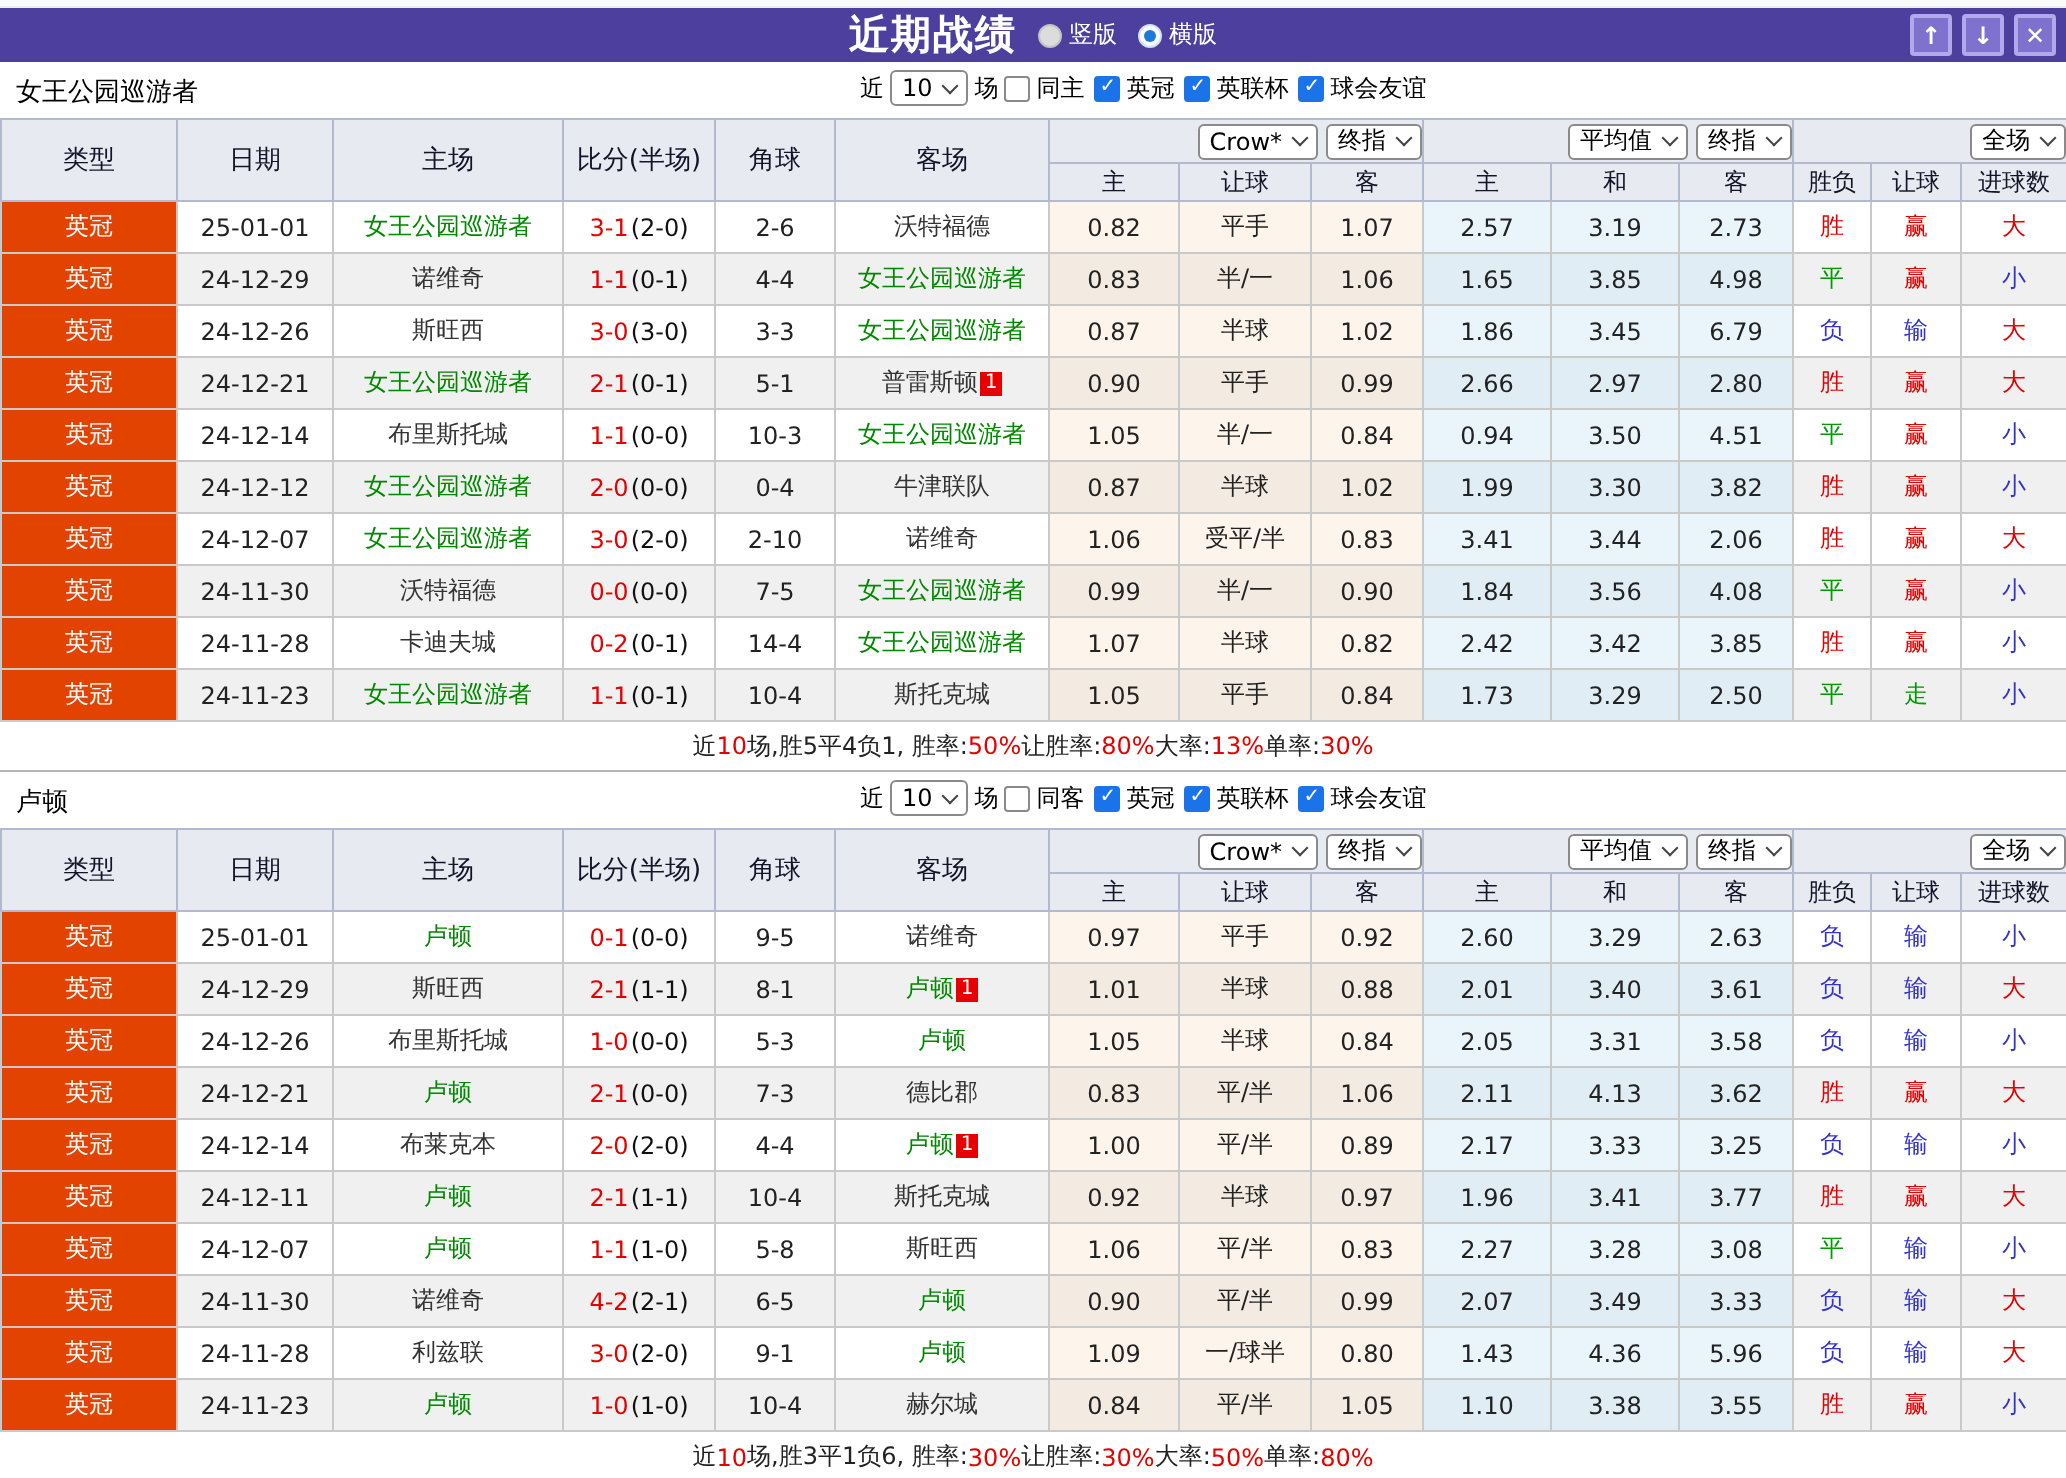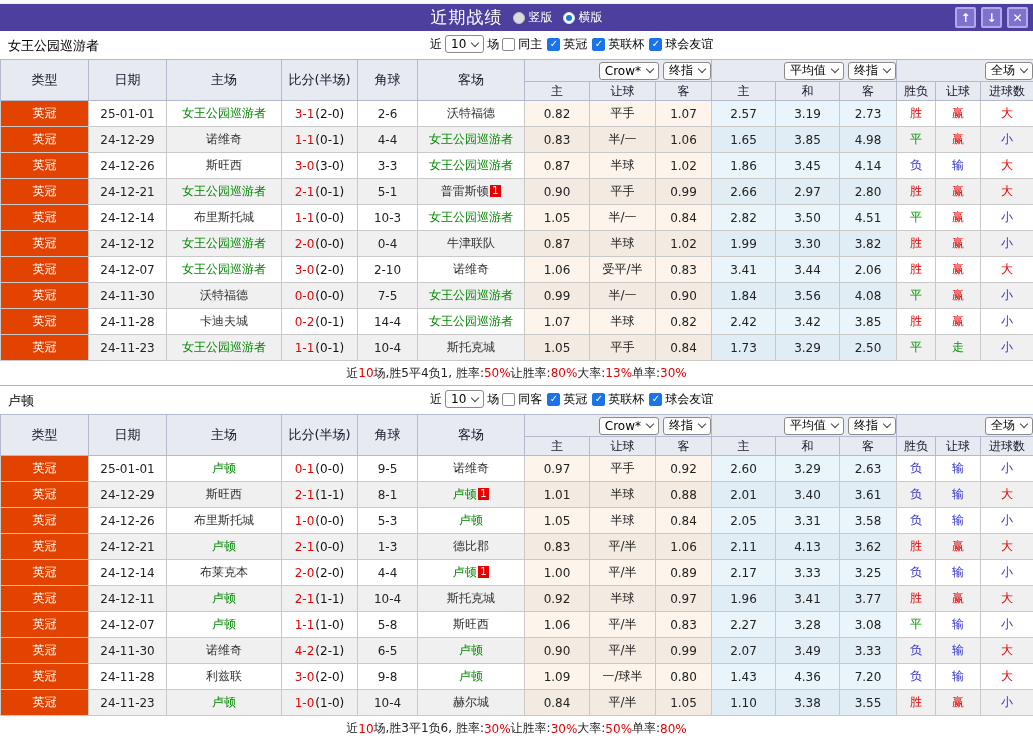--- a/index.html
+++ b/index.html
@@ -4,21 +4,21 @@
 <style>
   * { box-sizing: border-box; }
   html,body { margin:0; padding:0; background:#fff; }
   body { width:1033px; font-family:"DejaVu Sans", sans-serif; }
   .page { width:1033px; border-bottom:1px solid #b5b5b5; }
   .top-strip { height:4px; background:#fafafa; border-bottom:1px solid #eee; }
 
   
   .titlebar { height:27px; background:#4c3f9e; position:relative; display:flex; align-items:center; justify-content:center; }
   .title-group { display:flex; align-items:center; gap:10px; color:#fff; }
-  .main-title { font-weight:normal; font-size:17px; letter-spacing:1px; }
+  .main-title { font-weight:bold; font-size:20px; letter-spacing:1px; }
   .radio-option { display:inline-flex; align-items:center; gap:4px; font-size:12px; color:#fff; cursor:pointer; }
   .radio { width:12px; height:12px; border-radius:50%; }
   .radio.plain { background:#dcdcdc; border:1px solid #c2c2c2; }
   .radio.checked { background:#fff; border:1px solid #cfe3f8; display:inline-flex; align-items:center; justify-content:center; }
   .radio.checked::after { content:""; width:6px; height:6px; border-radius:50%; background:#1c79d9; }
   .win-btns { position:absolute; right:5px; top:3px; display:flex; gap:5px; }
   .win-btn { width:21px; height:21px; background:#7f72cf; border:2px solid #b2a8ea; border-radius:2px;
              color:#fff; font-size:12px; font-weight:bold; display:flex; align-items:center; justify-content:center; cursor:pointer; }
 
   
@@ -226,21 +226,21 @@
     <td class="c-plain">24-12-26</td>
     <td class="c-plain"><span class="team-label">斯旺西</span></td>
     <td class="c-plain"><span class="ft">3-0</span><span class="ht">(3-0)</span></td>
     <td class="c-plain">3-3</td>
     <td class="c-plain"><span class="team-label focus">女王公园巡游者</span></td>
     <td class="c-odds">0.87</td>
     <td class="c-odds">半球</td>
     <td class="c-odds">1.02</td>
     <td class="c-avg">1.86</td>
     <td class="c-avg">3.45</td>
-    <td class="c-avg">4.14</td>
+    <td class="c-avg">6.79</td>
     <td class="c-plain res-blue">负</td>
     <td class="c-plain res-blue">输</td>
     <td class="c-plain res-red">大</td>
   </tr>
           <tr>
     <td class="c-league">英冠</td>
     <td class="c-plain">24-12-21</td>
     <td class="c-plain"><span class="team-label focus">女王公园巡游者</span></td>
     <td class="c-plain"><span class="ft">2-1</span><span class="ht">(0-1)</span></td>
     <td class="c-plain">5-1</td>
@@ -258,21 +258,21 @@
           <tr>
     <td class="c-league">英冠</td>
     <td class="c-plain">24-12-14</td>
     <td class="c-plain"><span class="team-label">布里斯托城</span></td>
     <td class="c-plain"><span class="ft">1-1</span><span class="ht">(0-0)</span></td>
     <td class="c-plain">10-3</td>
     <td class="c-plain"><span class="team-label focus">女王公园巡游者</span></td>
     <td class="c-odds">1.05</td>
     <td class="c-odds">半/一</td>
     <td class="c-odds">0.84</td>
-    <td class="c-avg">2.82</td>
+    <td class="c-avg">0.94</td>
     <td class="c-avg">3.50</td>
     <td class="c-avg">4.51</td>
     <td class="c-plain res-green">平</td>
     <td class="c-plain res-red">赢</td>
     <td class="c-plain res-blue">小</td>
   </tr>
           <tr>
     <td class="c-league">英冠</td>
     <td class="c-plain">24-12-12</td>
     <td class="c-plain"><span class="team-label focus">女王公园巡游者</span></td>
@@ -515,21 +515,21 @@
     <td class="c-avg">3.58</td>
     <td class="c-plain res-blue">负</td>
     <td class="c-plain res-blue">输</td>
     <td class="c-plain res-blue">小</td>
   </tr>
           <tr>
     <td class="c-league">英冠</td>
     <td class="c-plain">24-12-21</td>
     <td class="c-plain"><span class="team-label focus">卢顿</span></td>
     <td class="c-plain"><span class="ft">2-1</span><span class="ht">(0-0)</span></td>
-    <td class="c-plain">1-3</td>
+    <td class="c-plain">7-3</td>
     <td class="c-plain"><span class="team-label">德比郡</span></td>
     <td class="c-odds">0.83</td>
     <td class="c-odds">平/半</td>
     <td class="c-odds">1.06</td>
     <td class="c-avg">2.11</td>
     <td class="c-avg">4.13</td>
     <td class="c-avg">3.62</td>
     <td class="c-plain res-red">胜</td>
     <td class="c-plain res-red">赢</td>
     <td class="c-plain res-red">大</td>
@@ -600,28 +600,28 @@
     <td class="c-avg">3.33</td>
     <td class="c-plain res-blue">负</td>
     <td class="c-plain res-blue">输</td>
     <td class="c-plain res-red">大</td>
   </tr>
           <tr>
     <td class="c-league">英冠</td>
     <td class="c-plain">24-11-28</td>
     <td class="c-plain"><span class="team-label">利兹联</span></td>
     <td class="c-plain"><span class="ft">3-0</span><span class="ht">(2-0)</span></td>
-    <td class="c-plain">9-8</td>
+    <td class="c-plain">9-1</td>
     <td class="c-plain"><span class="team-label focus">卢顿</span></td>
     <td class="c-odds">1.09</td>
     <td class="c-odds">一/球半</td>
     <td class="c-odds">0.80</td>
     <td class="c-avg">1.43</td>
     <td class="c-avg">4.36</td>
-    <td class="c-avg">7.20</td>
+    <td class="c-avg">5.96</td>
     <td class="c-plain res-blue">负</td>
     <td class="c-plain res-blue">输</td>
     <td class="c-plain res-red">大</td>
   </tr>
           <tr>
     <td class="c-league">英冠</td>
     <td class="c-plain">24-11-23</td>
     <td class="c-plain"><span class="team-label focus">卢顿</span></td>
     <td class="c-plain"><span class="ft">1-0</span><span class="ht">(1-0)</span></td>
     <td class="c-plain">10-4</td>

